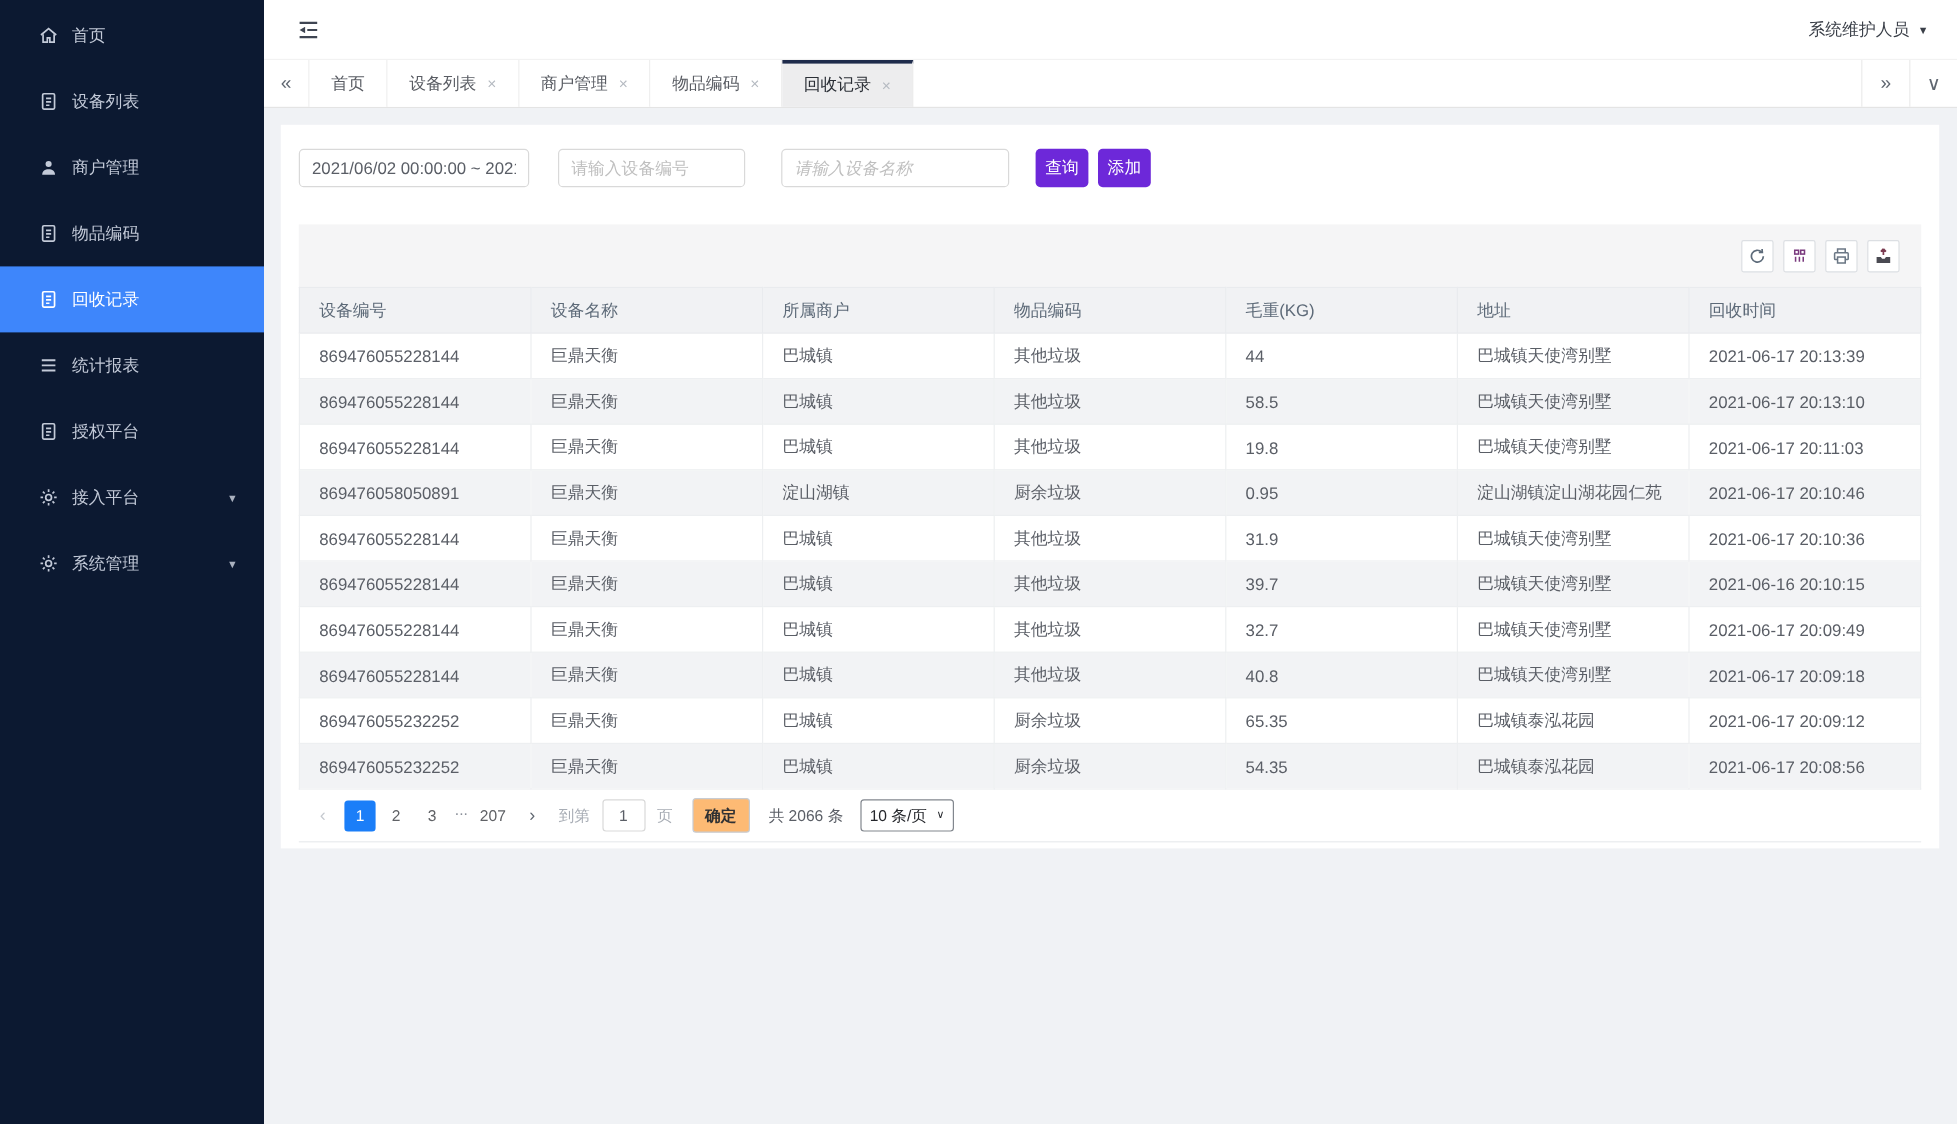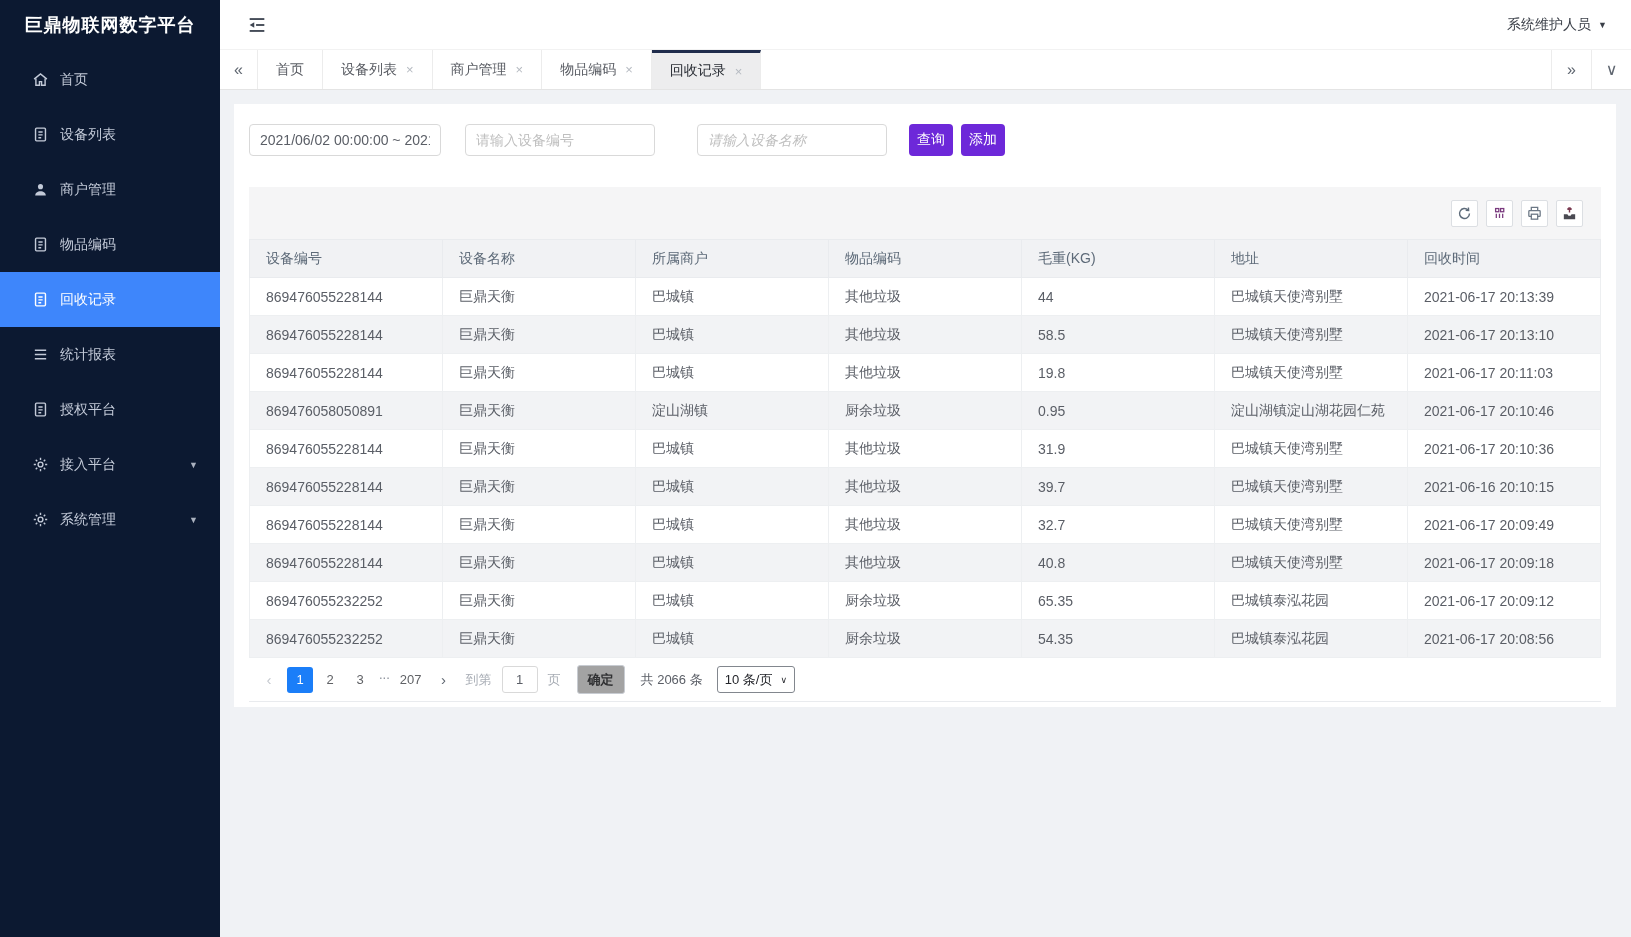--- a/index.html
+++ b/index.html
@@ -43,21 +43,21 @@
 
   
   .content { flex:1; background:#f0f2f5; padding:14px 15px 0 14px; }
   .card { background:#fff; width:100%; height:603px; padding:0 15px; }
 
   .filter-row { display:flex; align-items:center; padding-top:20px; }
   .f-input { height:32px; border:1px solid #d9d9d9; border-radius:4px; padding:0 10px;
     font-size:14px; color:#5a5e66; outline:none; font-family:inherit; background:#fff; }
   .f-input::placeholder { color:#bfbfbf; }
   .date-input { width:192px; margin-right:24px; }
-  .id-input { width:190px; margin-right:42px; }
+  .id-input { width:156px; margin-right:30px; }
   .name-input { width:190px; margin-right:22px;font-style:italic; }
   .btn { height:32px; width:44px; border:none; border-radius:4px; background:#6d28d9; color:#fff;
     font-size:14px; cursor:pointer; font-family:inherit; }
   .btn + .btn { margin-left:8px; }
 
   .toolbar-strip { margin-top:31px; height:52px; background:#f5f5f6; display:flex;
     align-items:center; justify-content:flex-end; gap:8px; padding-right:18px; }
   .tool-btn { width:27px; height:27px; background:#fff; border:1px solid #dcdfe3; border-radius:2px;
     display:flex; align-items:center; justify-content:center; cursor:pointer; }
   .tool-btn svg { width:17px; height:17px; }
@@ -74,34 +74,33 @@
   .pg-arrow { width:24px; text-align:center; font-size:15px; cursor:pointer; }
   .pg-arrow.prev { color:#c5c9cf; }
   .pg-arrow.next { color:#5f6670; }
   .pg-num { min-width:26px; height:26px; display:flex; align-items:center; justify-content:center;
     border-radius:3px; cursor:pointer; padding:0 4px; }
   .pg-num.active { background:#1b7ef8; color:#fff; }
   .pg-ellipsis { padding:0 2px; color:#8a8f99; }
   .pg-goto-label, .pg-unit { color:#a8adb5; margin:0 4px; }
   .pg-input { width:36px; height:27px; border:1px solid #d9d9d9; border-radius:3px; text-align:center;
     font-size:13px; color:#5a5e66; outline:none; font-family:inherit; }
-  .pg-confirm { height:29px; width:48px; background:#a3a3a3; border:1px solid #c8ccd2; border-radius:3px;
+  .pg-confirm { height:29px; width:48px; background:#fdba74; border:1px solid #c8ccd2; border-radius:3px;
     font-weight:bold; color:#303133; font-size:13px; cursor:pointer; margin:0 6px; font-family:inherit; }
   .pg-total { margin:0 8px 0 4px; color:#5a5e66; }
   .pg-select { height:27px; border:1px solid #82878e; border-radius:3px; background:#fff;
     display:flex; align-items:center; gap:8px; padding:0 7px; color:#24262b; cursor:pointer; }
   .pg-select .sel-caret { font-size:9px; color:#24262b; }
 </style>
 </head>
 <body>
 
 <div class="app">
 
   <aside class="sidebar">
-    <div class="side-title">巨鼎物联网数字平台</div>
     <nav class="side-menu" id="side-menu">
         <div class="side-item">
           <span class="s-icon">
             <svg viewBox="0 0 24 24" fill="none" stroke="currentColor" stroke-width="2">
               <path d="M3 11.5 12 4l9 7.5"></path>
               <path d="M5.5 10.5V20h5v-5h3v5h5v-9.5"></path>
             </svg>
           </span>
           <span class="s-label">首页</span>
         </div>

